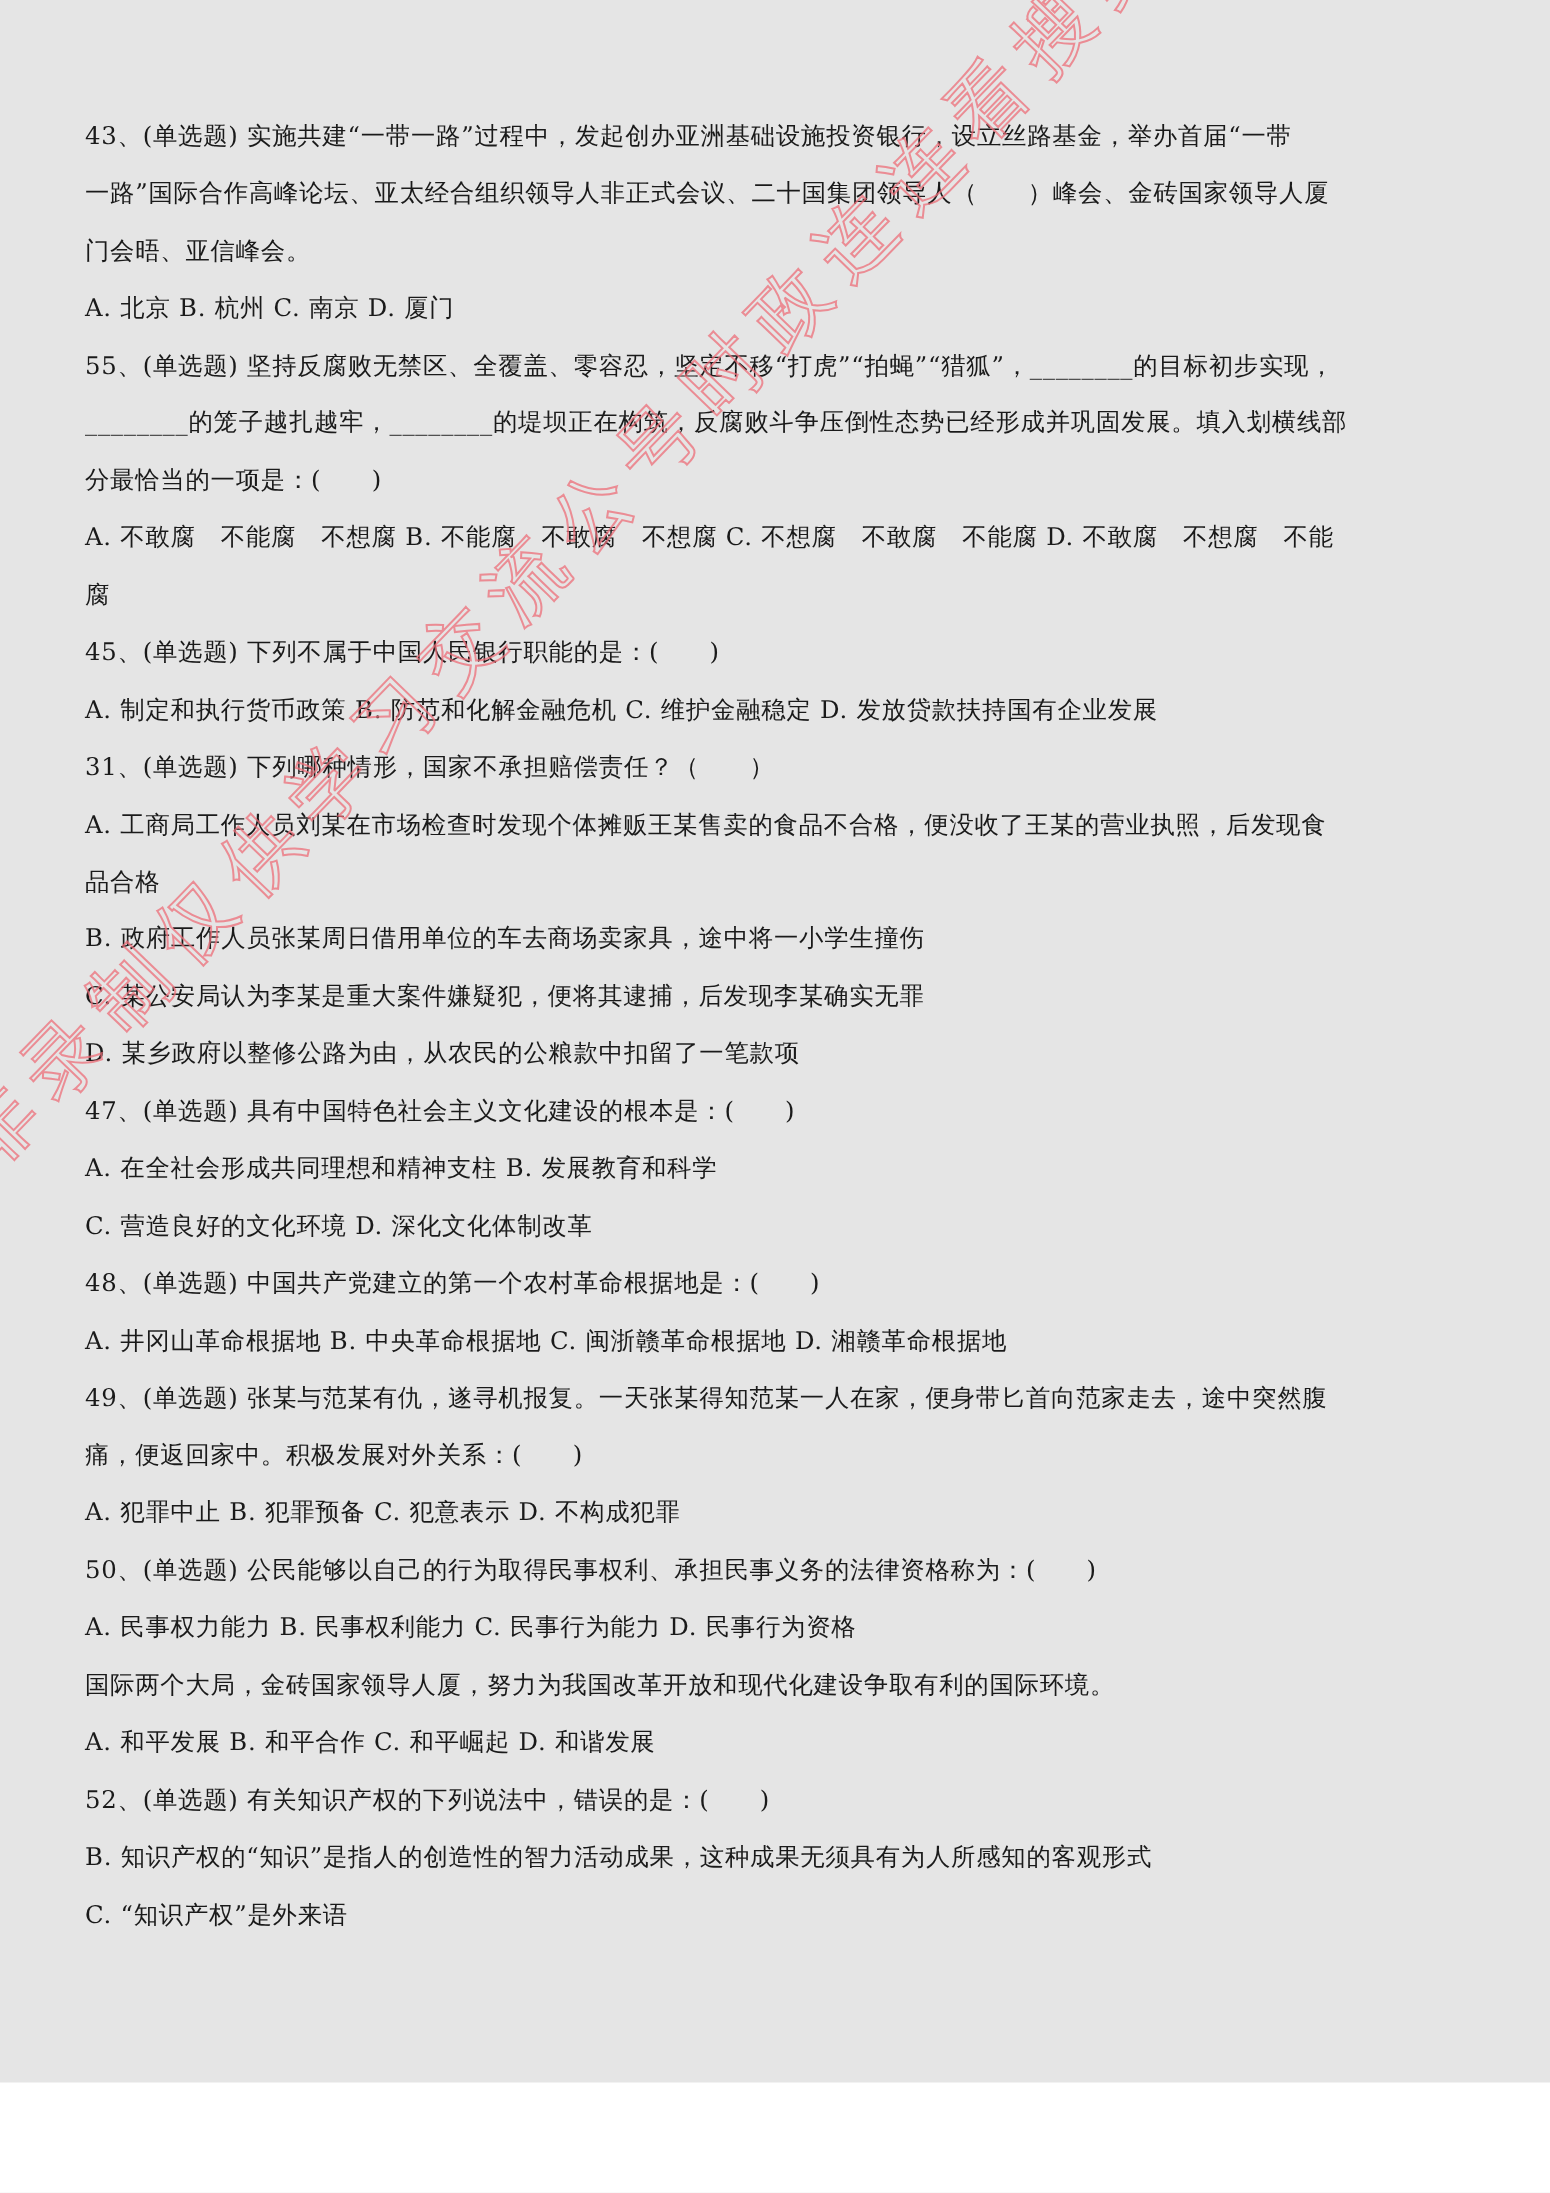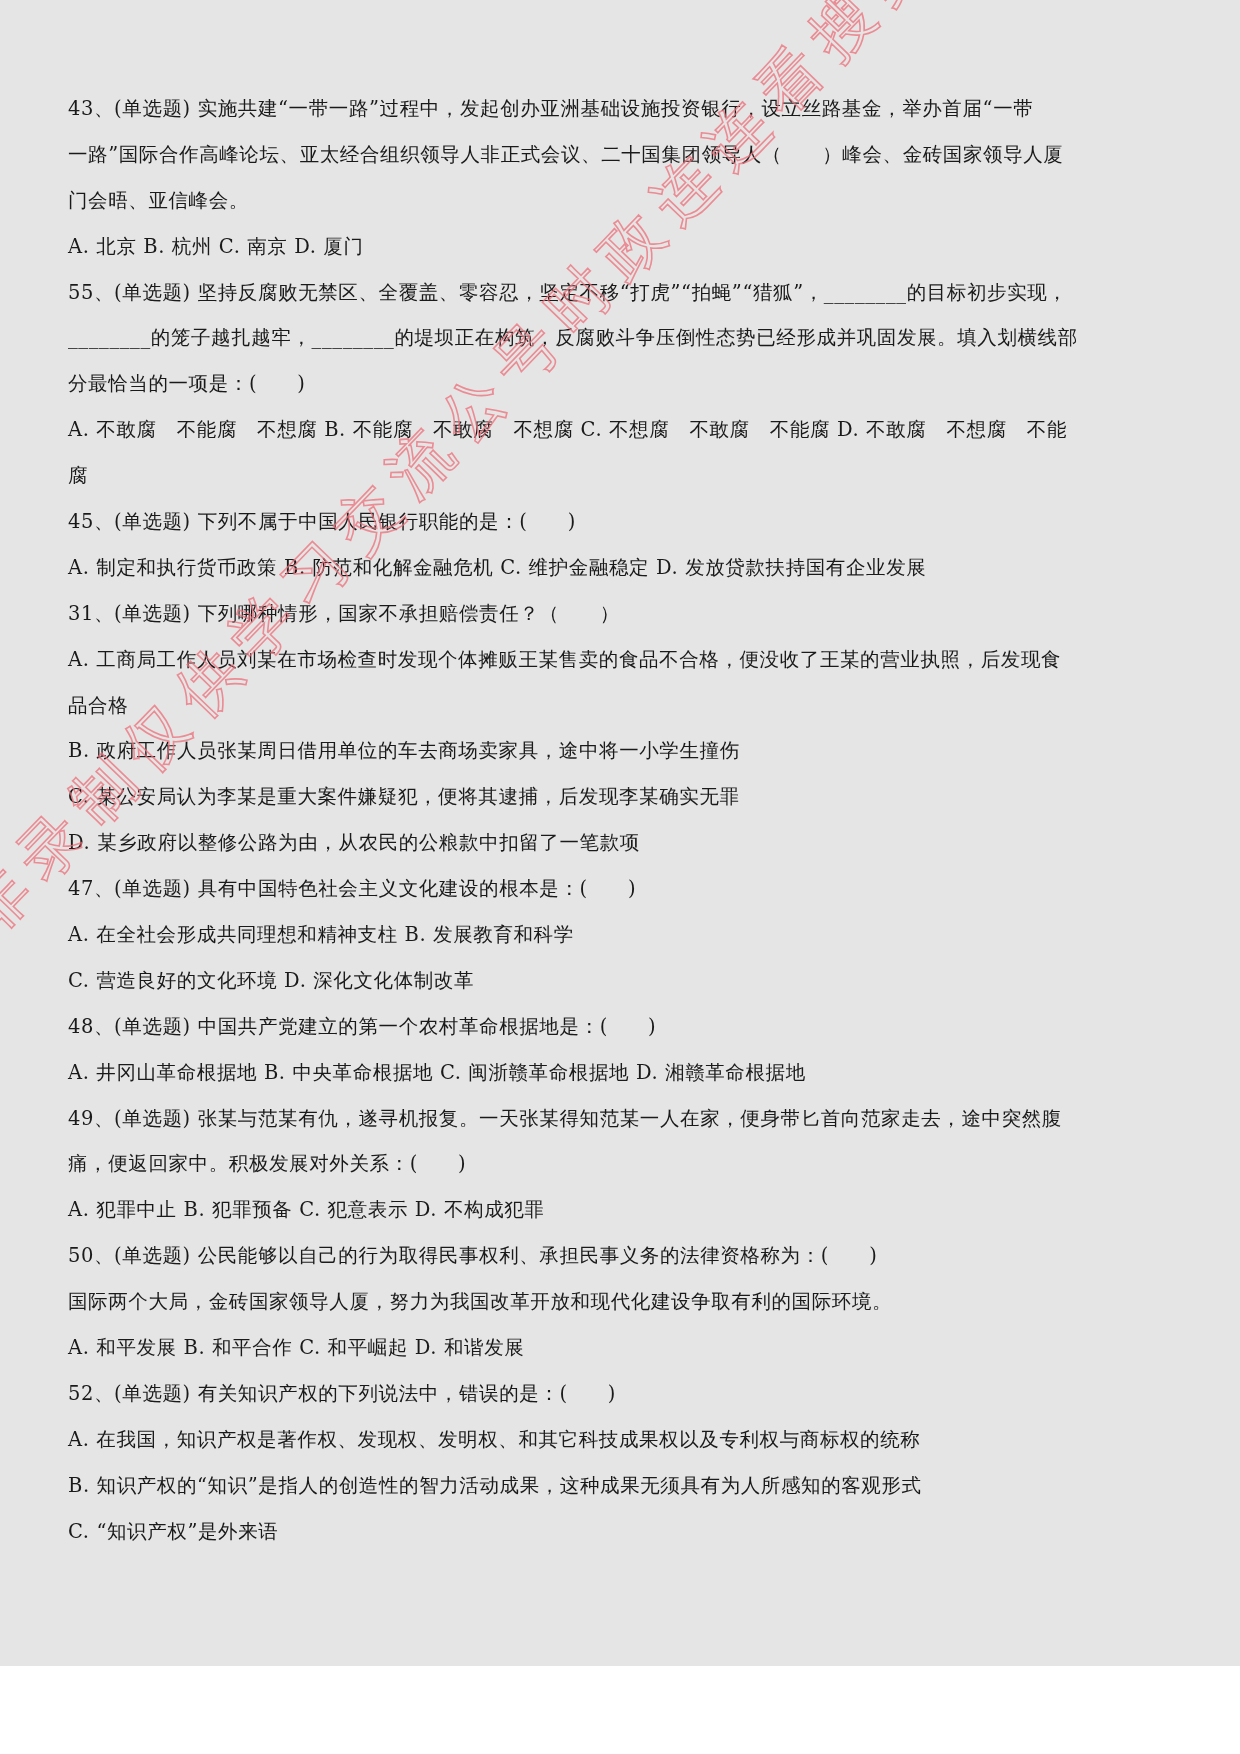--- a/index.html
+++ b/index.html
@@ -59,24 +59,24 @@
     <div class="line">D. 某乡政府以整修公路为由，从农民的公粮款中扣留了一笔款项</div>
     <div class="line">47、(单选题) 具有中国特色社会主义文化建设的根本是：(　　)</div>
     <div class="line">A. 在全社会形成共同理想和精神支柱 B. 发展教育和科学</div>
     <div class="line">C. 营造良好的文化环境 D. 深化文化体制改革</div>
     <div class="line">48、(单选题) 中国共产党建立的第一个农村革命根据地是：(　　)</div>
     <div class="line">A. 井冈山革命根据地 B. 中央革命根据地 C. 闽浙赣革命根据地 D. 湘赣革命根据地</div>
     <div class="line">49、(单选题) 张某与范某有仇，遂寻机报复。一天张某得知范某一人在家，便身带匕首向范家走去，途中突然腹</div>
     <div class="line">痛，便返回家中。积极发展对外关系：(　　)</div>
     <div class="line">A. 犯罪中止 B. 犯罪预备 C. 犯意表示 D. 不构成犯罪</div>
     <div class="line">50、(单选题) 公民能够以自己的行为取得民事权利、承担民事义务的法律资格称为：(　　)</div>
+    <div class="line">A. 民事权力能力 B. 民事权利能力 C. 民事行为能力 D. 民事行为资格</div>
     <div class="line">国际两个大局，金砖国家领导人厦，努力为我国改革开放和现代化建设争取有利的国际环境。</div>
     <div class="line">A. 和平发展 B. 和平合作 C. 和平崛起 D. 和谐发展</div>
     <div class="line">52、(单选题) 有关知识产权的下列说法中，错误的是：(　　)</div>
-    <div class="line">A. 在我国，知识产权是著作权、发现权、发明权、和其它科技成果权以及专利权与商标权的统称</div>
     <div class="line">B. 知识产权的“知识”是指人的创造性的智力活动成果，这种成果无须具有为人所感知的客观形式</div>
     <div class="line">C. “知识产权”是外来语</div>
   </div>
 
   <div class="watermark">
     <div class="wm-text">非录制仅供学习交流公号时政连连看搜集于网络</div>
   </div>
 </div>
 
 </body></html>

